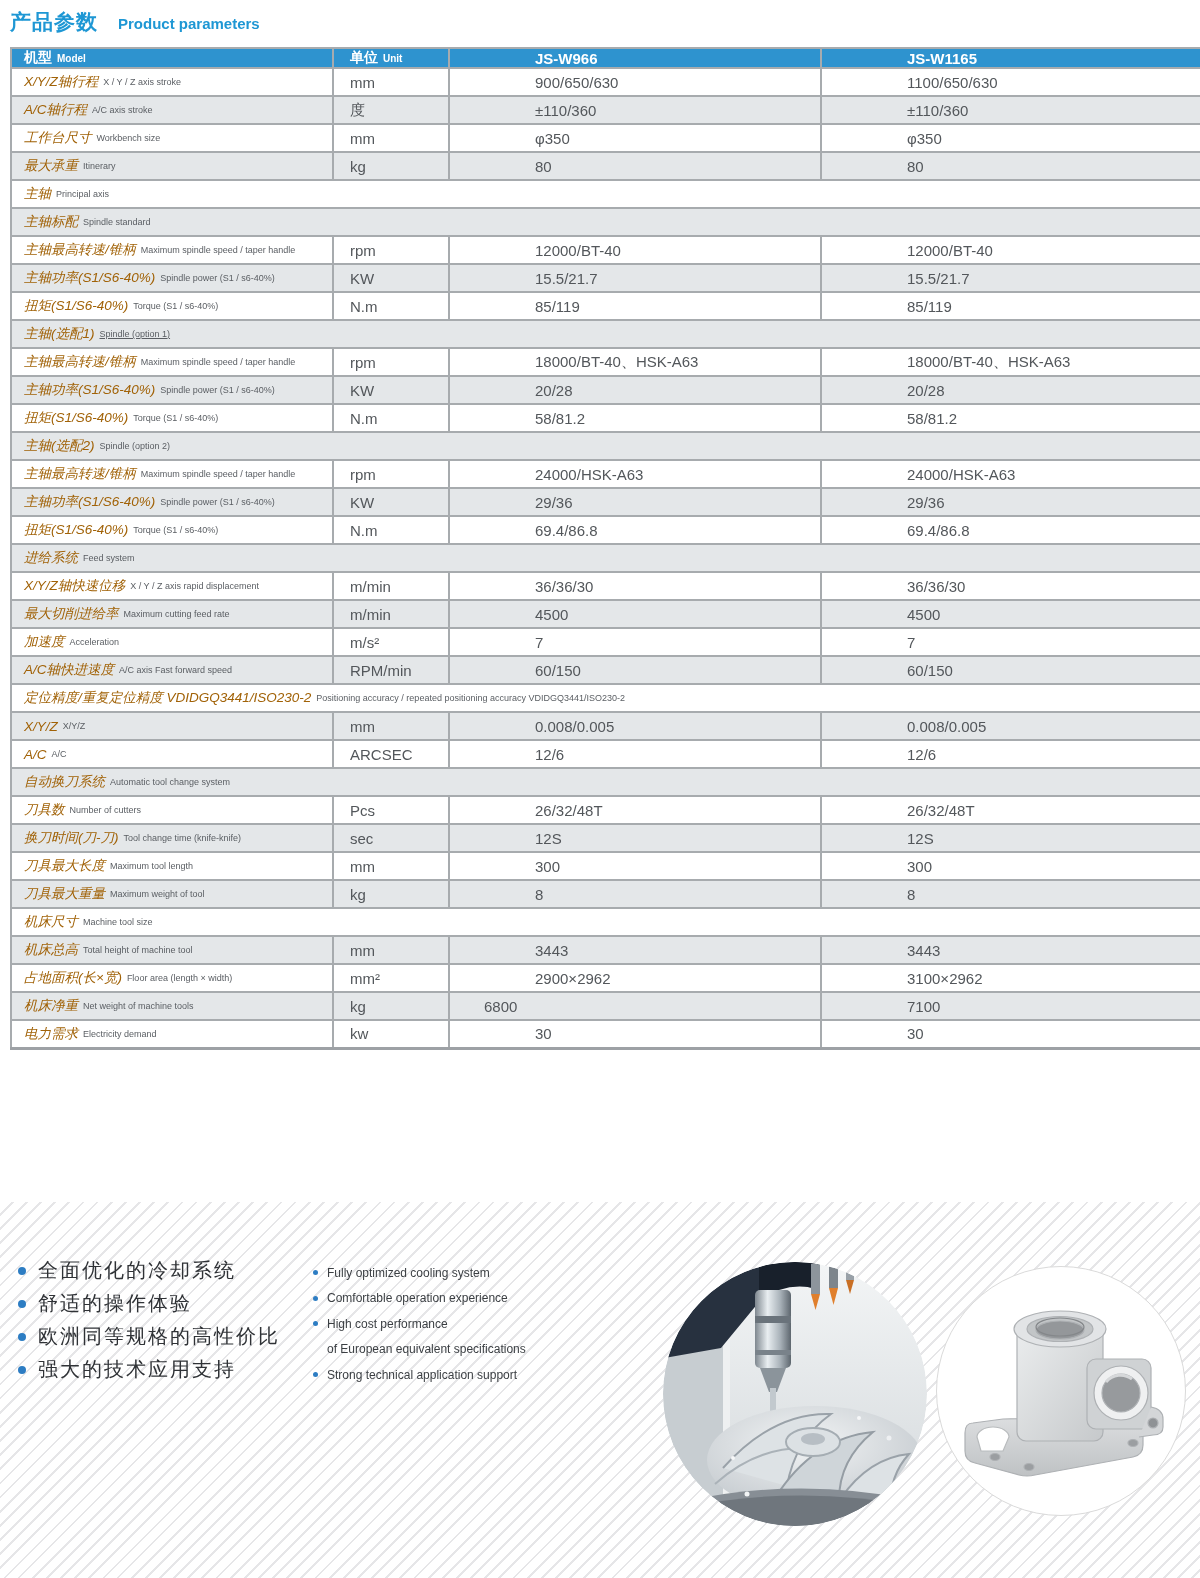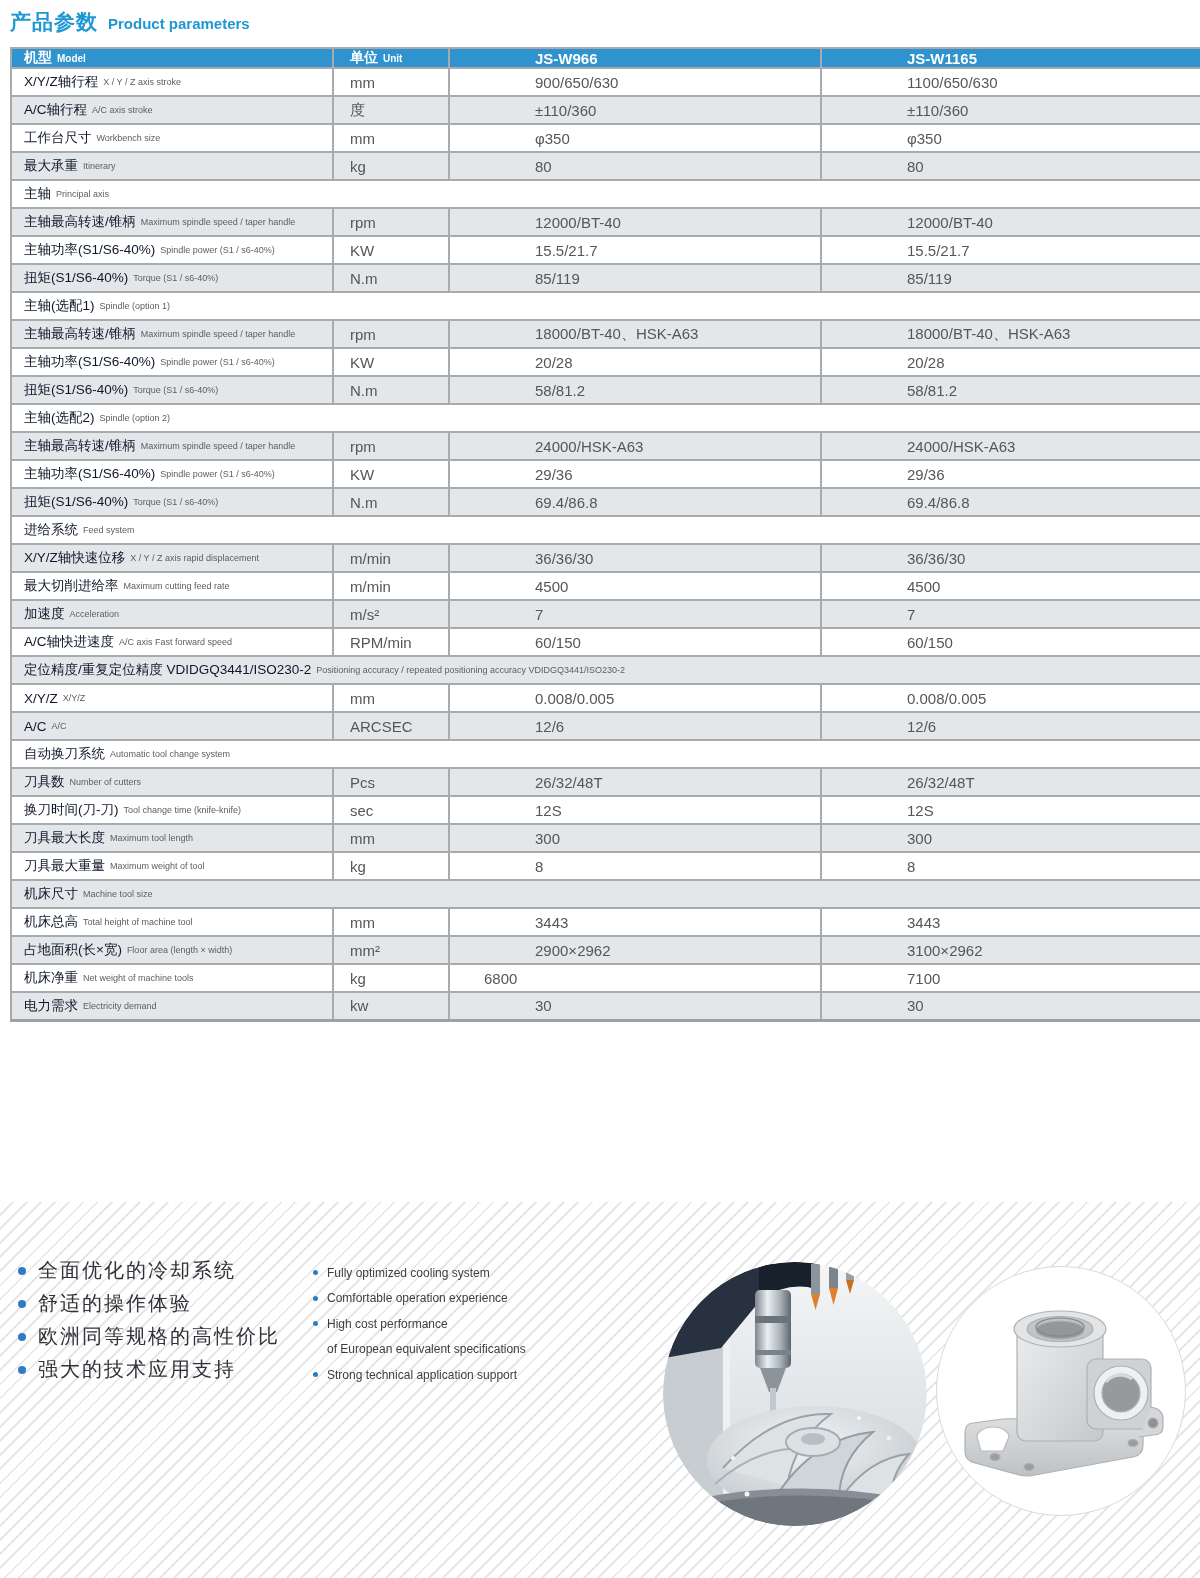--- a/index.html
+++ b/index.html
@@ -3,21 +3,21 @@
 <meta charset="utf-8">
 <style>
   html,body{margin:0;padding:0;}
   body{
     width:1200px;height:1578px;position:relative;overflow:hidden;
     background:#ffffff;
     font-family:"Liberation Sans","DejaVu Sans",sans-serif;
     -webkit-font-smoothing:antialiased;
   }
   
-  .page-title{position:absolute;left:10px;top:8px;display:flex;align-items:baseline;gap:10px;color:#1e97d4;}
+  .page-title{position:absolute;left:10px;top:8px;display:flex;align-items:baseline;gap:20px;color:#1e97d4;}
   .page-title .zh{font-size:21px;font-weight:bold;letter-spacing:1px;}
   .page-title .en{font-size:15px;font-weight:bold;}
   
   table.spec{
     position:absolute;left:10px;top:47px;width:1190px;
     border-collapse:collapse;table-layout:fixed;
     border-left:2px solid #a7abae;border-bottom:3px solid #9da1a5;
   }
   table.spec col.c-label{width:322px;}
   table.spec col.c-unit{width:116px;}
@@ -31,21 +31,21 @@
   table.spec th:last-child,table.spec td:last-child{border-right:none;}
   thead tr{height:17px;background:#2e93cf;}
   tbody tr{height:28px;background:#ffffff;}
   tbody tr:nth-child(even){background:#e4e7e9;}
   .hwrap,.labwrap{display:flex;align-items:center;gap:5px;padding-left:12px;white-space:normal;}
   .unitpad{padding-left:16px;}
   .valpad{padding-left:85px;}
   thead .zh{color:#fff;font-size:14px;}
   thead .en{color:#fff;font-size:10px;}
   thead .model-name{color:#fff;font-size:15px;}
-  .lab-zh{color:#0f172a;font-size:13.5px;flex:none;}
+  .lab-zh{color:#a16207;font-size:13.5px;flex:none;font-style:italic;}
   .lab-en{color:#5a5e63;font-size:9px;line-height:1.15;white-space:normal;max-width:190px;}
   .section-cell .lab-zh{font-size:13.5px;}
   .unit-txt,.val-txt{color:#53575b;font-size:15px;}
   
   .features-section{
     position:absolute;left:0;top:1202px;width:1200px;height:376px;
     background-color:#fff;
     background-image:repeating-linear-gradient(135deg,rgba(255,255,255,0) 0 8px,#e6e6e8 8px 10px);
   }
   .feat-zh{position:absolute;left:18px;top:52px;}
@@ -174,20 +174,28 @@
       </tr>
       <tr>
         <td class="section-cell" colspan="4">
           <div class="labwrap">
             <span class="lab-zh">主轴</span>
             <span class="lab-en" style="max-width: none;">Principal axis</span>
           </div>
         </td>
       </tr>
       <tr>
+        <td class="section-cell" colspan="4">
+          <div class="labwrap">
+            <span class="lab-zh">主轴标配</span>
+            <span class="lab-en" style="max-width: none;">Spindle standard</span>
+          </div>
+        </td>
+      </tr>
+      <tr>
         <td>
           <div class="labwrap">
             <span class="lab-zh">主轴最高转速/锥柄</span>
             <span class="lab-en">Maximum spindle speed / taper handle</span>
           </div>
         </td>
         <td>
           <div class="labwrap unitpad unit-txt" style="padding-left: 16px;">rpm</div>
         </td>
         <td>
@@ -228,21 +236,21 @@
           <div class="labwrap valpad val-txt" style="padding-left: 85px;">85/119</div>
         </td>
         <td>
           <div class="labwrap valpad val-txt" style="padding-left: 85px;">85/119</div>
         </td>
       </tr>
       <tr>
         <td class="section-cell" colspan="4">
           <div class="labwrap">
             <span class="lab-zh">主轴(选配1)</span>
-            <span class="lab-en" style="max-width: none;">Spindle (option 1)</span>
+            <span class="lab-en" style="max-width: none; text-decoration: underline;">Spindle (option 1)</span>
           </div>
         </td>
       </tr>
       <tr>
         <td>
           <div class="labwrap">
             <span class="lab-zh">主轴最高转速/锥柄</span>
             <span class="lab-en">Maximum spindle speed / taper handle</span>
           </div>
         </td>

